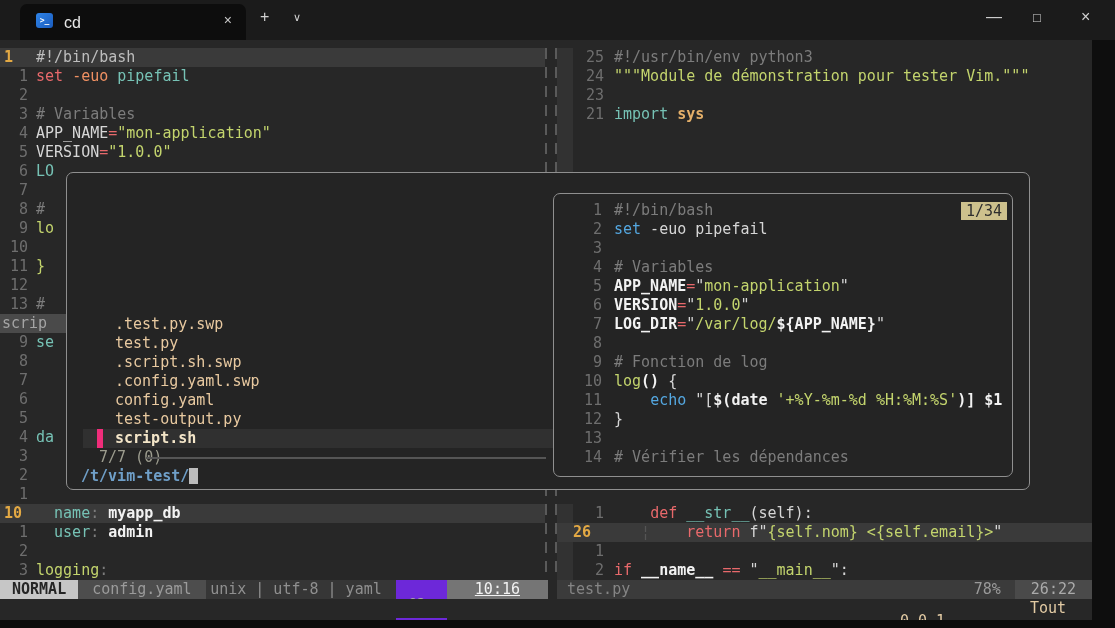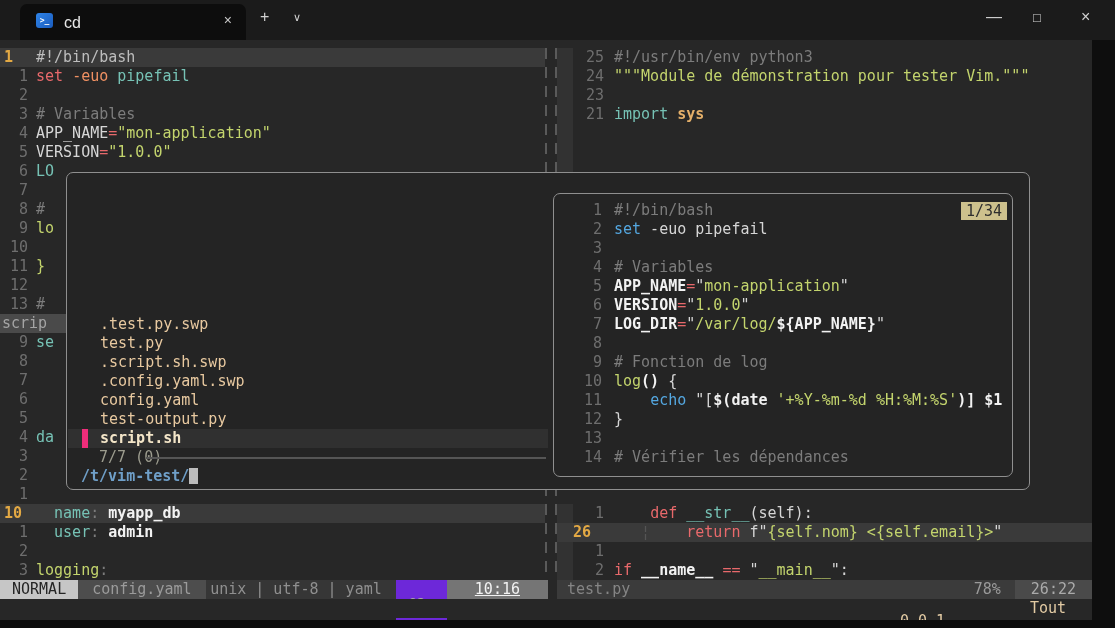--- a/index.html
+++ b/index.html
@@ -43,37 +43,37 @@
   .s-dim{color:#555555;}
   
   .vsep{position:absolute;width:2px;background:repeating-linear-gradient(to bottom,#5a5a5a 0 11px,transparent 11px 19px);}
   .signcol{position:absolute;width:16px;background:#323232;}
   
   #winbar-left{position:absolute;left:0;top:274px;width:545px;height:19px;background:#4a4a4a;color:#a5a5a5;}
   #winbar-left span{padding-left:2px;}
   
   #statusbar-left{position:absolute;left:0;top:540px;width:548px;height:19px;display:flex;background:#363636;}
   .chip{height:19px;}
-  #sb-mode{background:#c6c6c6;color:#262626;font-weight:normal;padding:0 12px;}
+  #sb-mode{background:#c6c6c6;color:#262626;font-weight:bold;padding:0 12px;}
   #sb-file{background:#4d4d4d;color:#9b9b9b;padding:0 14px;}
   #sb-mid{flex:1;background:#363636;color:#8f8f8f;text-align:right;padding-right:14px;}
   #sb-pct{background:#6d28d9;color:#ababab;padding:16px 12px;}
   #sb-pos{background:#757575;color:#f2f2f2;padding:0 28px;text-decoration:underline;}
   #statusbar-right{position:absolute;left:557px;top:540px;width:535px;height:19px;background:#3b3b3b;display:flex;}
   #sbr-file{color:#858585;padding-left:10px;flex:1;}
   #sbr-pct{color:#9a9a9a;padding:0 14px;}
   #sbr-pos{background:#4a4a4a;color:#aaaaaa;padding:0 16px;}
   #cmdline{position:absolute;left:0;top:559px;width:1092px;height:19px;background:#272727;}
   #cmd-ruler{position:absolute;left:900px;color:#e3cba4;margin-top:13px;}
   #cmd-scroll{position:absolute;left:1030px;color:#e3cba4;}
   
   .float{position:absolute;background:#242424;border:1px solid #8f8f8f;border-radius:7px;z-index:10;}
   #picker{left:66px;top:132px;width:962px;height:316px;}
   #preview{left:553px;top:153px;width:458px;height:282px;z-index:11;}
-  .fitem{position:absolute;left:1px;height:19px;width:480px;}
+  .fitem{position:absolute;left:16px;height:19px;width:480px;}
   .fitem .fname{position:absolute;left:32px;color:#e8c9a0;white-space:pre;}
   .fitem.sel{background:#303030;}
   .fitem.sel .fname{color:#f3e5c8;font-weight:bold;}
   .fmarker{position:absolute;left:14px;top:0;width:6px;height:19px;background:#ef2d7a;}
   #fzf-counter{position:absolute;left:32px;top:275px;height:19px;color:#9c9c8e;white-space:pre;}
   #fzf-hline{position:absolute;left:79px;top:284px;width:400px;height:2px;background:#555;}
   #fzf-prompt{position:absolute;left:14px;top:294px;height:19px;color:#6f9fc8;font-weight:bold;white-space:pre;}
   #fzf-cursor{display:inline-block;width:9px;height:16px;background:#bcbcbc;vertical-align:-3px;}
   #preview .row .nr{width:48px;}
   #preview .row .code{left:60px;}

